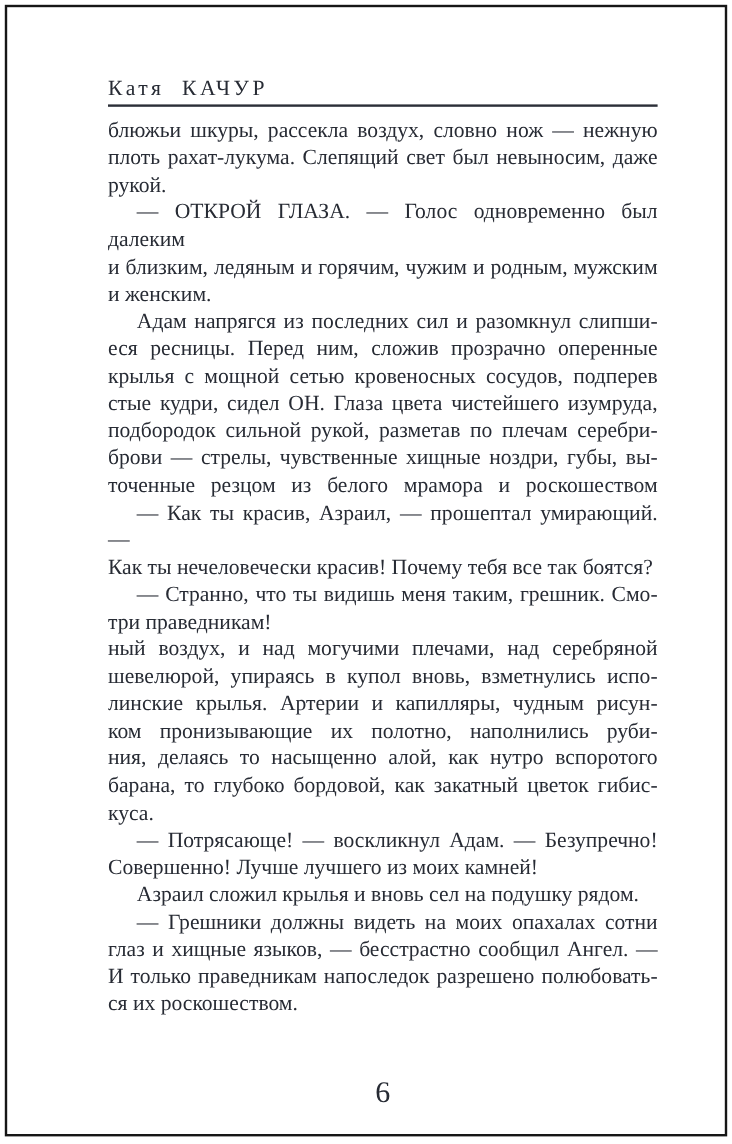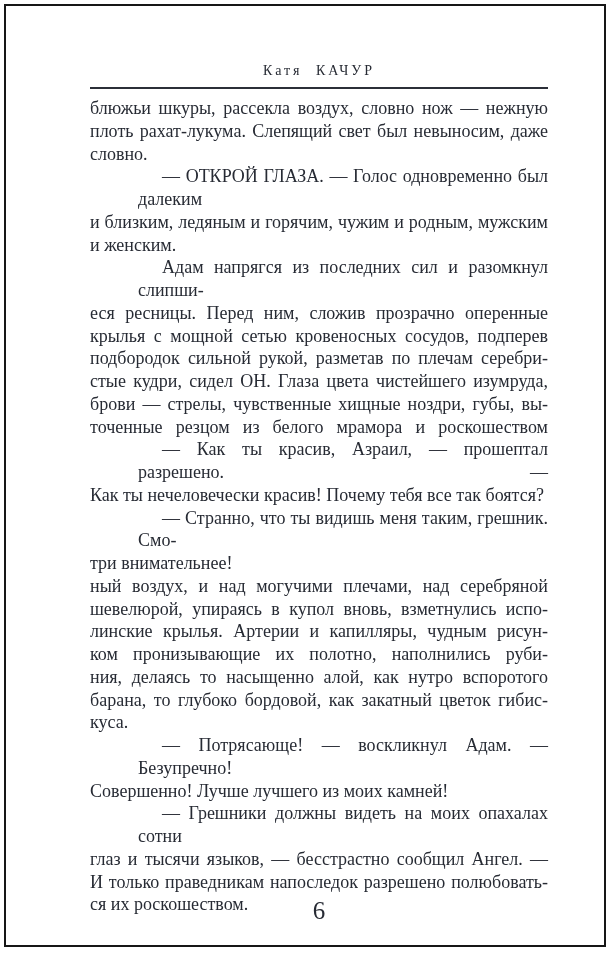--- a/index.html
+++ b/index.html
@@ -15,22 +15,21 @@
     background: var(--bg, #ffffff);
   }
   .frame {
     position: absolute;
     left: 4px; top: 4px; right: 4px; bottom: 6px;
     border: 2px solid var(--border, #161616);
   }
   .running-head {
     position: absolute;
     left: 90px; width: 458px; top: 63px;
-    text-align: center;
-    font-size: 14px;
+    font-size: 18px;
     letter-spacing: 3px;
     word-spacing: 7px;
     color: var(--text, #272b34);
     white-space: nowrap;
   }
   .header-rule {
     position: absolute;
     left: 90px; width: 458px; top: 87px;
     height: 2px;
     background: var(--rule, #2b2f38);
@@ -41,62 +40,63 @@
     font-size: 18px;
     line-height: 22.75px;
     color: var(--text, #272b34);
   }
   .line {
     text-align: justify;
     text-align-last: justify;
     white-space: normal;
   }
   .line.para-end { text-align-last: left; }
-  .line.para-start { text-indent: 24px; margin-left: 48px; }
+  .line.para-start { text-indent: 24px; }
   .page-number {
     position: absolute;
     left: 90px; width: 458px; top: 897px;
     text-align: center;
     font-size: 25px;
     color: var(--text, #272b34);
   }
 </style>
 </head>
 <body>
 
 <div class="page">
   <div class="frame"></div>
   <div class="running-head">Катя КАЧУР</div>
   <div class="header-rule"></div>
   <div class="body-text">
       <div class="line">блюжьи шкуры, рассекла воздух, словно нож — нежную</div>
       <div class="line">плоть рахат-лукума. Слепящий свет был невыносим, даже</div>
-      <div class="line para-end">словно.</div>
+      <div class="line para-end">рукой.</div>
       <div class="line para-start">— ОТКРОЙ ГЛАЗА. — Голос одновременно был далеким</div>
       <div class="line">и близким, ледяным и горячим, чужим и родным, мужским</div>
       <div class="line para-end">и женским.</div>
       <div class="line para-start">Адам напрягся из последних сил и разомкнул слипши-</div>
       <div class="line">еся ресницы. Перед ним, сложив прозрачно оперенные</div>
       <div class="line">крылья с мощной сетью кровеносных сосудов, подперев</div>
+      <div class="line">стые кудри, сидел ОН. Глаза цвета чистейшего изумруда,</div>
       <div class="line">подбородок сильной рукой, разметав по плечам серебри-</div>
-      <div class="line">стые кудри, сидел ОН. Глаза цвета чистейшего изумруда,</div>
       <div class="line">брови — стрелы, чувственные хищные ноздри, губы, вы-</div>
       <div class="line">точенные резцом из белого мрамора и роскошеством</div>
-      <div class="line para-start">— Как ты красив, Азраил, — прошептал разрешено. —</div>
+      <div class="line para-start">— Как ты красив, Азраил, — прошептал умирающий. —</div>
       <div class="line para-end">Как ты нечеловечески красив! Почему тебя все так боятся?</div>
       <div class="line para-start">— Странно, что ты видишь меня таким, грешник. Смо-</div>
-      <div class="line para-end">три внимательнее!</div>
+      <div class="line para-end">три праведникам!</div>
       <div class="line">ный воздух, и над могучими плечами, над серебряной</div>
       <div class="line">шевелюрой, упираясь в купол вновь, взметнулись испо-</div>
       <div class="line">линские крылья. Артерии и капилляры, чудным рисун-</div>
       <div class="line">ком пронизывающие их полотно, наполнились руби-</div>
       <div class="line">ния, делаясь то насыщенно алой, как нутро вспоротого</div>
       <div class="line">барана, то глубоко бордовой, как закатный цветок гибис-</div>
       <div class="line para-end">куса.</div>
       <div class="line para-start">— Потрясающе! — воскликнул Адам. — Безупречно!</div>
       <div class="line para-end">Совершенно! Лучше лучшего из моих камней!</div>
+      <div class="line para-start para-end">Азраил сложил крылья и вновь сел на подушку рядом.</div>
       <div class="line para-start">— Грешники должны видеть на моих опахалах сотни</div>
-      <div class="line">глаз и тысячи языков, — бесстрастно сообщил Ангел. —</div>
+      <div class="line">глаз и хищные языков, — бесстрастно сообщил Ангел. —</div>
       <div class="line">И только праведникам напоследок разрешено полюбовать-</div>
       <div class="line para-end">ся их роскошеством.</div>
     </div>
   <div class="page-number">6</div>
 </div>
 
 </body></html>

